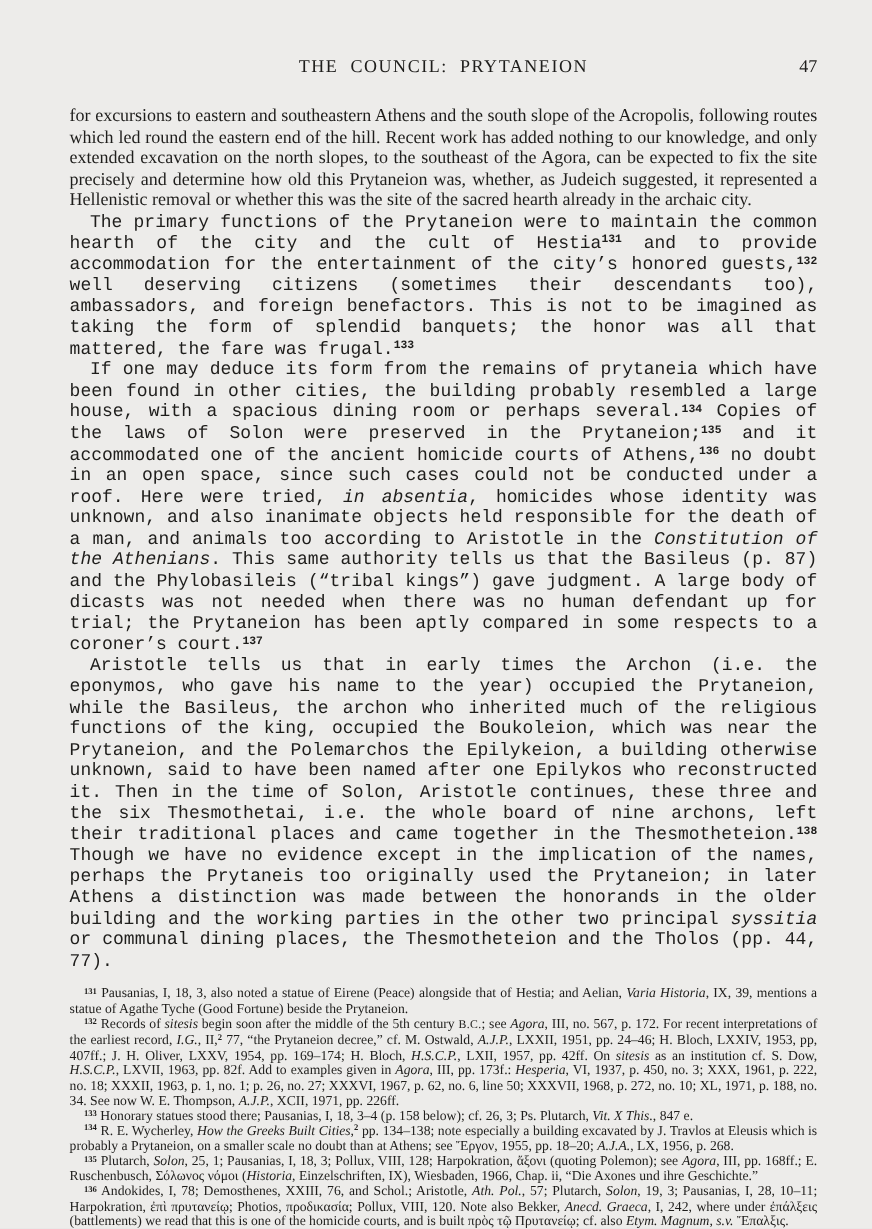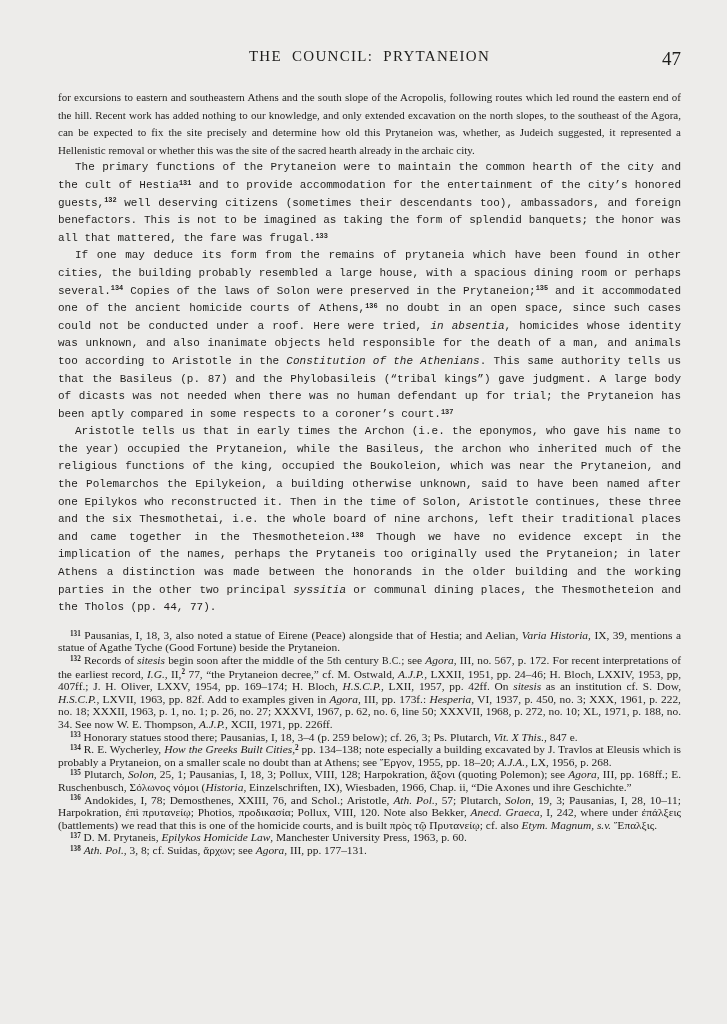--- a/index.html
+++ b/index.html
@@ -30,26 +30,26 @@
     text-align:center;
     font-size:15px;
     font-weight:normal;
     letter-spacing:1.3px;
     word-spacing:5px;
     white-space:nowrap;
   }
   .head-pagenum{
     position:absolute;
     right:0;top:0;
-    font-size:19px;
+    font-size:15px;
     letter-spacing:0;
   }
   .bodytext p{
     margin:0;
-    font-size:11px;
+    font-size:15px;
     line-height:17.6px;
     text-align:justify;
   }
   .bodytext p.ind{ text-indent:17px;font-family:Liberation Mono, monospace; }
   .footnotes{
     margin-top:12px;
   }
   .footnotes p{
     margin:0;
     font-size:11.4px;
@@ -82,21 +82,21 @@
     <div class="bodytext" id="bodytext">
         <p class=""><span>for excursions to eastern and southeastern Athens and the south slope of the Acropolis, following routes which led round the eastern end of the hill. Recent work has added nothing to our knowledge, and only extended excavation on the north slopes, to the southeast of the Agora, can be expected to fix the site precisely and determine how old this Prytaneion was, whether, as Judeich suggested, it represented a Hellenistic removal or whether this was the site of the sacred hearth already in the archaic city.</span></p>
         <p class="ind"><span>The primary functions of the Prytaneion were to maintain the common hearth of the city and the cult of Hestia</span><sup class="fnref">131</sup><span> and to provide accommodation for the entertainment of the city’s honored guests,</span><sup class="fnref">132</sup><span> well deserving citizens (sometimes their descendants too), ambassadors, and foreign benefactors. This is not to be imagined as taking the form of splendid banquets; the honor was all that mattered, the fare was frugal.</span><sup class="fnref">133</sup></p>
         <p class="ind"><span>If one may deduce its form from the remains of prytaneia which have been found in other cities, the building probably resembled a large house, with a spacious dining room or perhaps several.</span><sup class="fnref">134</sup><span> Copies of the laws of Solon were preserved in the Prytaneion;</span><sup class="fnref">135</sup><span> and it accommodated one of the ancient homicide courts of Athens,</span><sup class="fnref">136</sup><span> no doubt in an open space, since such cases could not be conducted under a roof. Here were tried, </span><span class="it">in absentia</span><span>, homicides whose identity was unknown, and also inanimate objects held responsible for the death of a man, and animals too according to Aristotle in the </span><span class="it">Constitution of the Athenians</span><span>. This same authority tells us that the Basileus (p. 87) and the Phylobasileis (“tribal kings”) gave judgment. A large body of dicasts was not needed when there was no human defendant up for trial; the Prytaneion has been aptly compared in some respects to a coroner’s court.</span><sup class="fnref">137</sup></p>
         <p class="ind"><span>Aristotle tells us that in early times the Archon (i.e. the eponymos, who gave his name to the year) occupied the Prytaneion, while the Basileus, the archon who inherited much of the religious functions of the king, occupied the Boukoleion, which was near the Prytaneion, and the Polemarchos the Epilykeion, a building otherwise unknown, said to have been named after one Epilykos who reconstructed it. Then in the time of Solon, Aristotle continues, these three and the six Thesmothetai, i.e. the whole board of nine archons, left their traditional places and came together in the Thesmotheteion.</span><sup class="fnref">138</sup><span> Though we have no evidence except in the implication of the names, perhaps the Prytaneis too originally used the Prytaneion; in later Athens a distinction was made between the honorands in the older building and the working parties in the other two principal </span><span class="it">syssitia</span><span> or communal dining places, the Thesmotheteion and the Tholos (pp. 44, 77).</span></p>
       </div>
 
     <div class="footnotes" id="footnotes">
         <p><sup class="fnref">131</sup><span> Pausanias, I, 18, 3, also noted a statue of Eirene (Peace) alongside that of Hestia; and Aelian, </span><span class="it">Varia Historia</span><span>, IX, 39, mentions a statue of Agathe Tyche (Good Fortune) beside the Prytaneion.</span></p>
         <p><sup class="fnref">132</sup><span> Records of </span><span class="it">sitesis</span><span> begin soon after the middle of the 5th century </span><span class="sc">B.C.</span><span>; see </span><span class="it">Agora</span><span>, III, no. 567, p. 172. For recent interpretations of the earliest record, </span><span class="it">I.G.</span><span>, II,</span><sup class="fnref">2</sup><span> 77, “the Prytaneion decree,” cf. M. Ostwald, </span><span class="it">A.J.P.</span><span>, LXXII, 1951, pp. 24–46; H. Bloch, LXXIV, 1953, pp, 407ff.; J. H. Oliver, LXXV, 1954, pp. 169–174; H. Bloch, </span><span class="it">H.S.C.P.</span><span>, LXII, 1957, pp. 42ff. On </span><span class="it">sitesis</span><span> as an institution cf. S. Dow, </span><span class="it">H.S.C.P.</span><span>, LXVII, 1963, pp. 82f. Add to examples given in </span><span class="it">Agora</span><span>, III, pp. 173f.: </span><span class="it">Hesperia</span><span>, VI, 1937, p. 450, no. 3; XXX, 1961, p. 222, no. 18; XXXII, 1963, p. 1, no. 1; p. 26, no. 27; XXXVI, 1967, p. 62, no. 6, line 50; XXXVII, 1968, p. 272, no. 10; XL, 1971, p. 188, no. 34. See now W. E. Thompson, </span><span class="it">A.J.P.</span><span>, XCII, 1971, pp. 226ff.</span></p>
-        <p><sup class="fnref">133</sup><span> Honorary statues stood there; Pausanias, I, 18, 3–4 (p. 259 below); cf. 26, 3; Ps. Plutarch, </span><span class="it">Vit. X This.</span><span>, 847 e.</span></p>
+        <p><sup class="fnref">133</sup><span> Honorary statues stood there; Pausanias, I, 18, 3–4 (p. 158 below); cf. 26, 3; Ps. Plutarch, </span><span class="it">Vit. X This.</span><span>, 847 e.</span></p>
         <p><sup class="fnref">134</sup><span> R. E. Wycherley, </span><span class="it">How the Greeks Built Cities,</span><sup class="fnref">2</sup><span> pp. 134–138; note especially a building excavated by J. Travlos at Eleusis which is probably a Prytaneion, on a smaller scale no doubt than at Athens; see Ἔργον, 1955, pp. 18–20; </span><span class="it">A.J.A.</span><span>, LX, 1956, p. 268.</span></p>
         <p><sup class="fnref">135</sup><span> Plutarch, </span><span class="it">Solon</span><span>, 25, 1; Pausanias, I, 18, 3; Pollux, VIII, 128; Harpokration, ἄξονι (quoting Polemon); see </span><span class="it">Agora</span><span>, III, pp. 168ff.; E. Ruschenbusch, Σόλωνος νόμοι (</span><span class="it">Historia</span><span>, Einzelschriften, IX), Wiesbaden, 1966, Chap. ii, “Die Axones und ihre Geschichte.”</span></p>
         <p><sup class="fnref">136</sup><span> Andokides, I, 78; Demosthenes, XXIII, 76, and Schol.; Aristotle, </span><span class="it">Ath. Pol.</span><span>, 57; Plutarch, </span><span class="it">Solon</span><span>, 19, 3; Pausanias, I, 28, 10–11; Harpokration, ἐπὶ πρυτανείῳ; Photios, προδικασία; Pollux, VIII, 120. Note also Bekker, </span><span class="it">Anecd. Graeca</span><span>, I, 242, where under ἐπάλξεις (battlements) we read that this is one of the homicide courts, and is built πρὸς τῷ Πρυτανείῳ; cf. also </span><span class="it">Etym. Magnum, s.v.</span><span> Ἔπαλξις.</span></p>
         <p><sup class="fnref">137</sup><span> D. M. Prytaneis, </span><span class="it">Epilykos Homicide Law</span><span>, Manchester University Press, 1963, p. 60.</span></p>
         <p><sup class="fnref">138</sup><span> </span><span class="it">Ath. Pol.</span><span>, 3, 8; cf. Suidas, ἄρχων; see </span><span class="it">Agora</span><span>, III, pp. 177–131.</span></p>
       </div>
 
   </div>
 </div>
 

